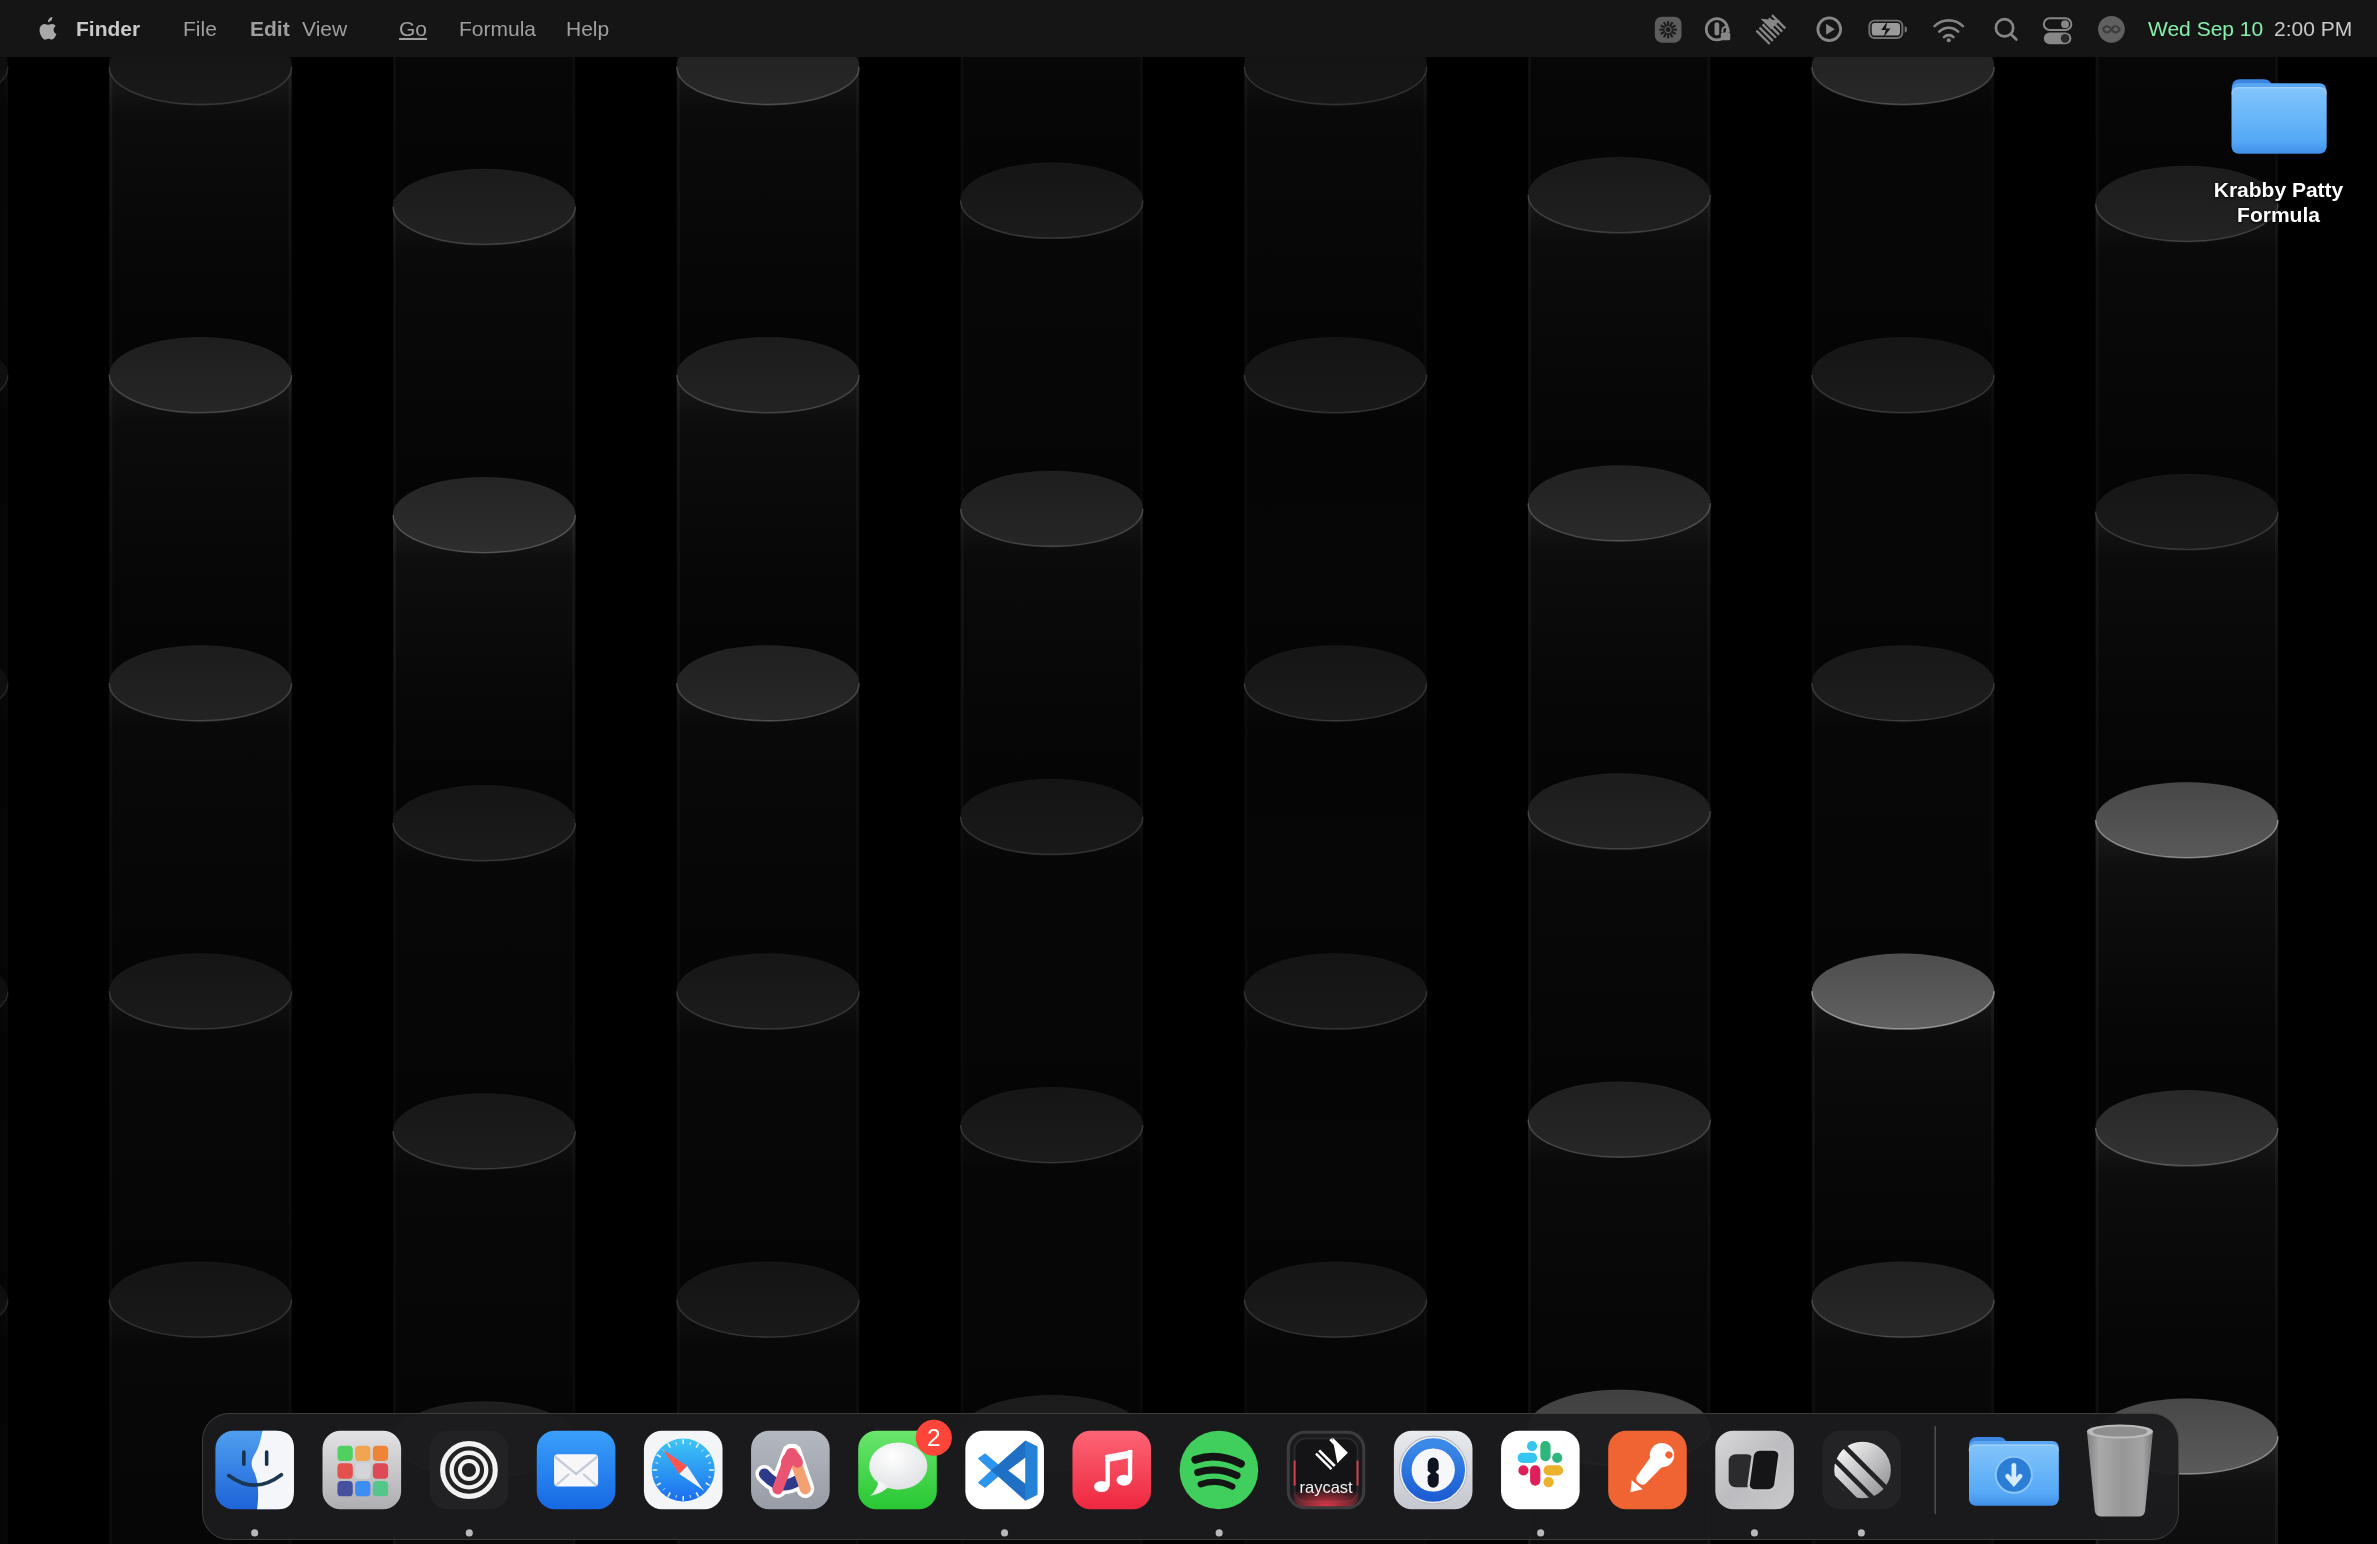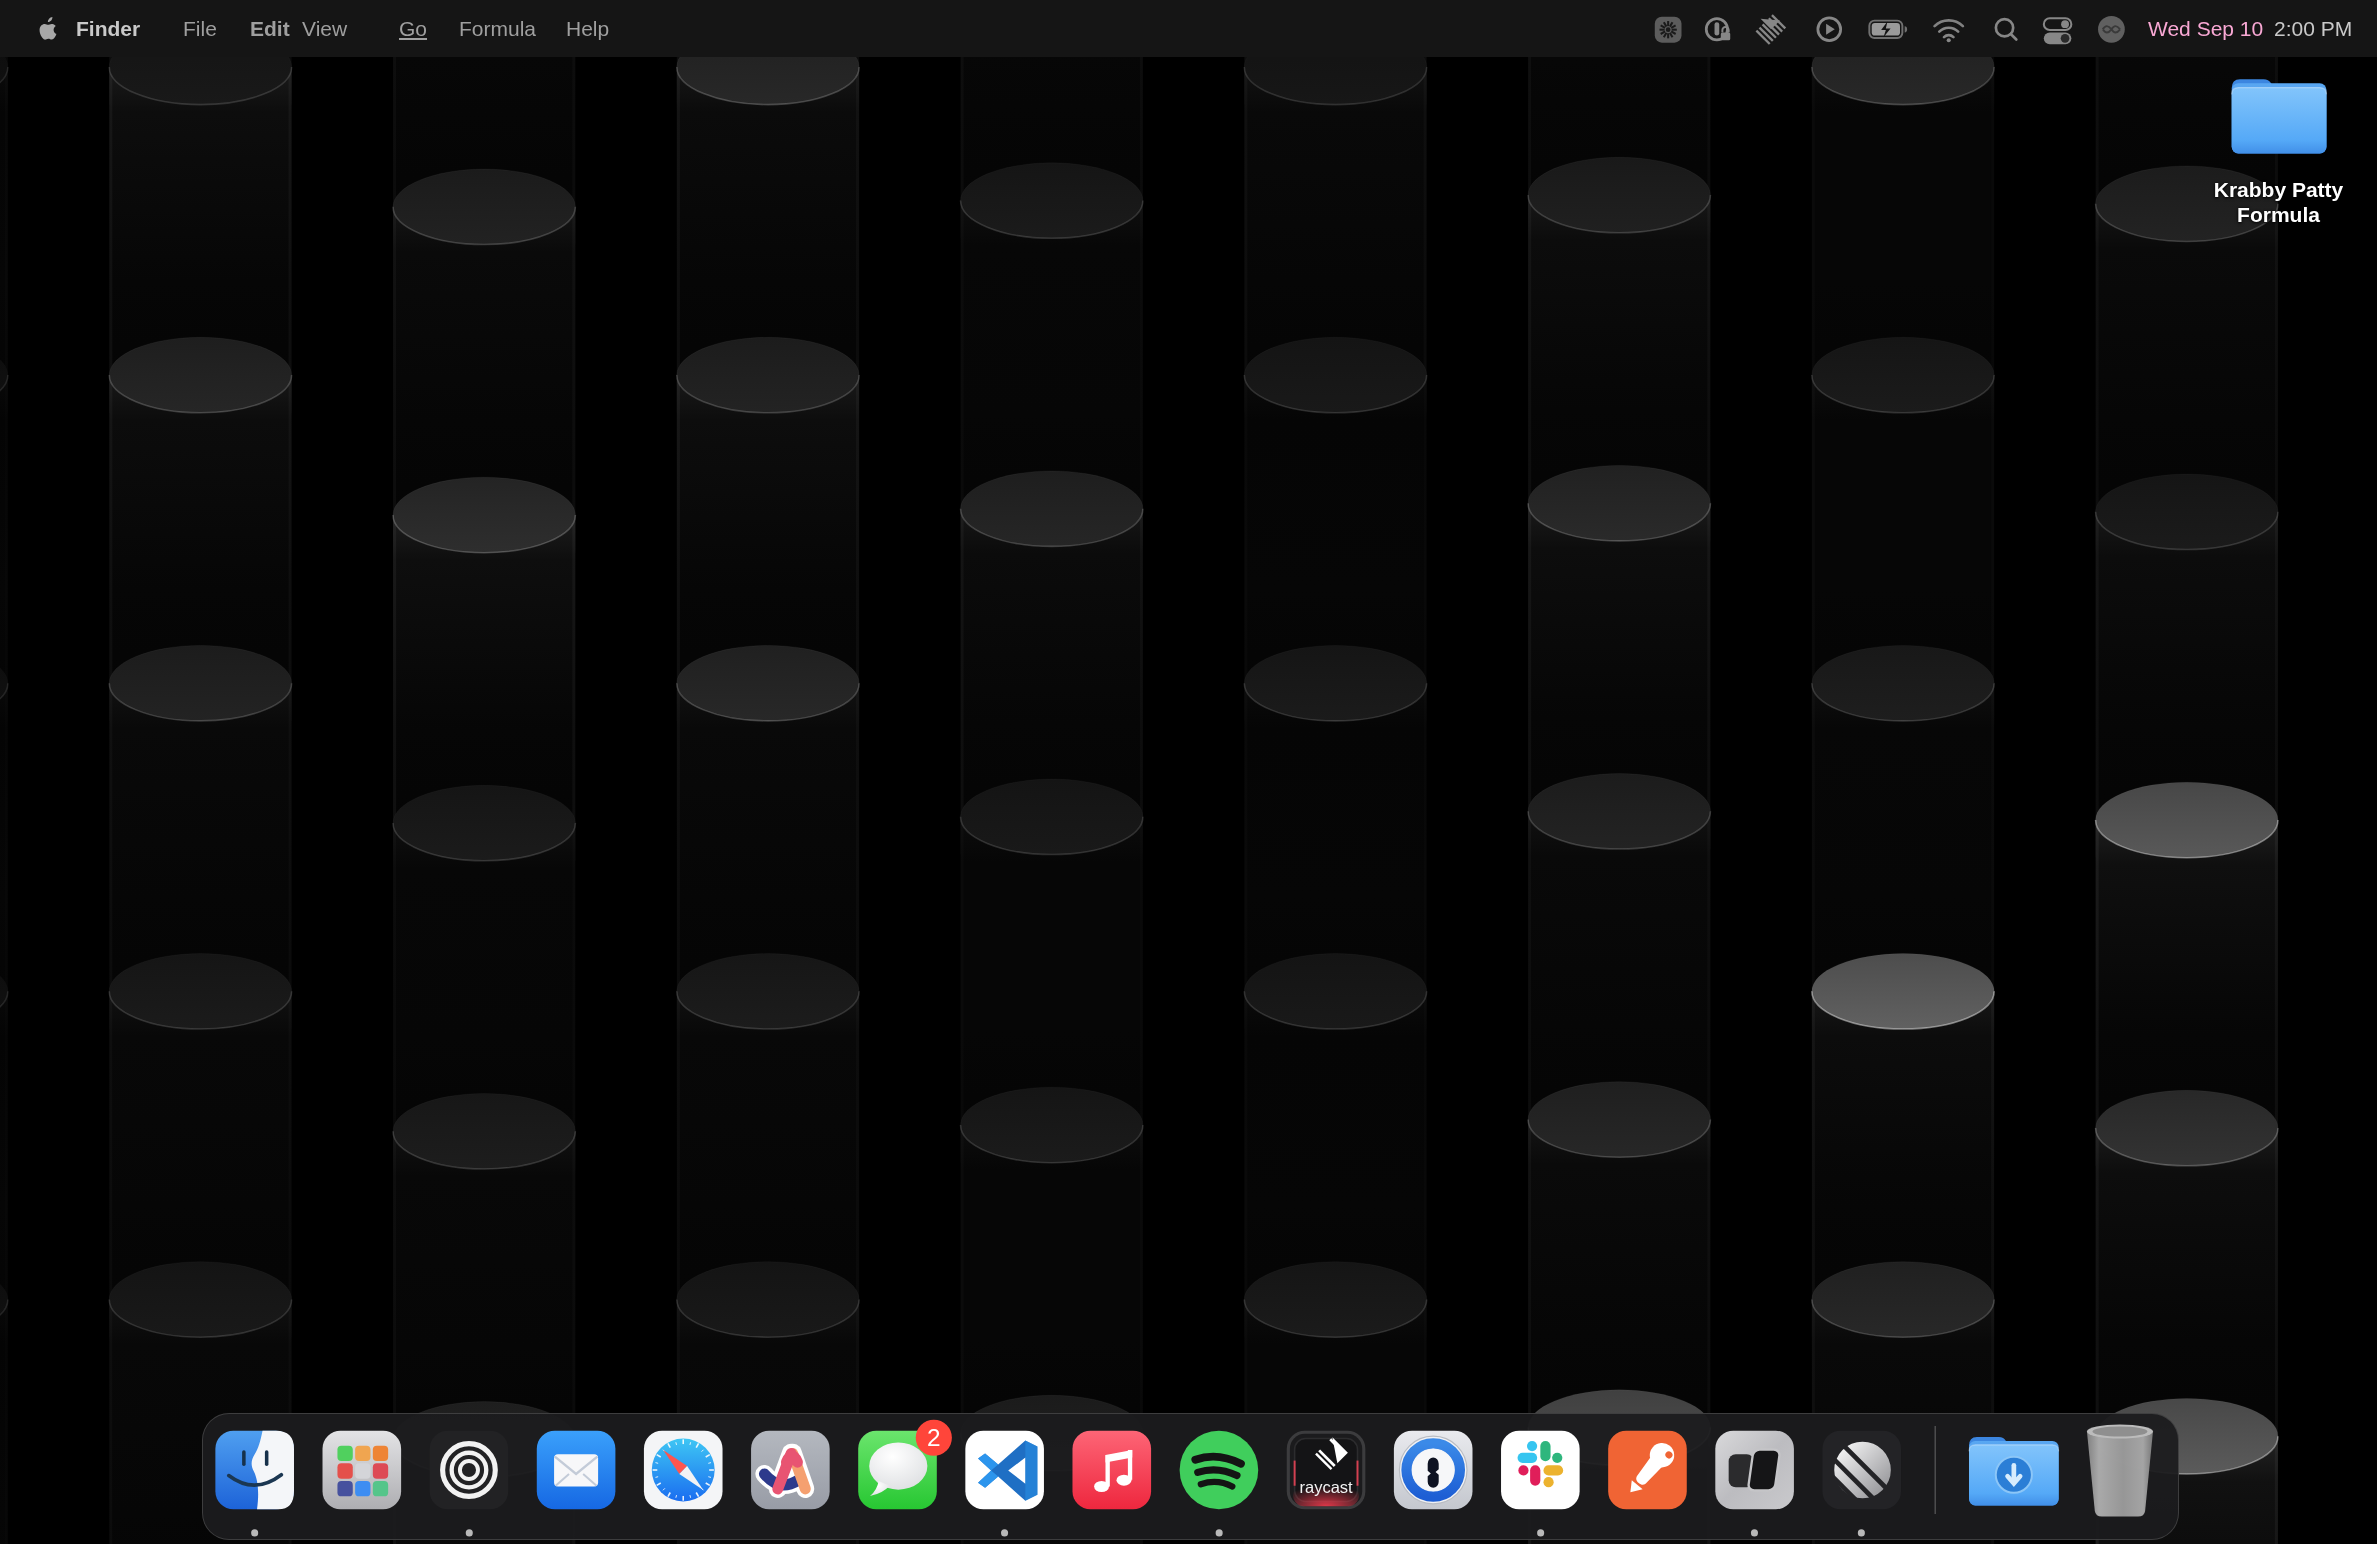--- a/index.html
+++ b/index.html
@@ -859,21 +859,21 @@
     <circle cx="389" cy="51" r="2.6" fill="#878787"></circle>
     <circle cx="460" cy="35" r="11" fill="none" stroke="#878787" stroke-width="3.4"></circle>
     <line x1="468" y1="43" x2="475" y2="50" stroke="#878787" stroke-width="3.4" stroke-linecap="round"></line>
     <rect x="510" y="23" width="35" height="15" rx="7.5" fill="none" stroke="#878787" stroke-width="2.6"></rect>
     <circle cx="537" cy="30.5" r="5" fill="#878787"></circle>
     <rect x="510" y="41" width="35" height="15" rx="7.5" fill="#878787"></rect>
     <circle cx="537" cy="48.5" r="5.5" fill="#2a2a2a"></circle>
     <circle cx="596" cy="37" r="17" fill="#606060"></circle>
     <path d="M585,37 q5,-8 11,0 q5,8 11,0 M585,37 q5,8 11,0 q5,-8 11,0" fill="none" stroke="#3a3a3a" stroke-width="2.5"></path>
   </svg>
-<div class="mi" style="left:2148px;color:#f9a8d4;">Wed Sep 10</div>
+<div class="mi" style="left:2148px;color:#86efac;">Wed Sep 10</div>
 <div class="mi" style="left:2274px;color:#c9c9c9;text-align:center;">2:00 PM</div>
 <svg width="99" height="81" viewBox="0 0 118 97" preserveAspectRatio="none" style="position:absolute;left:2230px;top:75px;z-index:2">
     <defs>
       <linearGradient id="fb117" x1="0" y1="0" x2="0" y2="1">
         <stop offset="0" stop-color="#82c4fb"></stop>
         <stop offset="0.8" stop-color="#55a9f7"></stop>
         <stop offset="1" stop-color="#418fe8"></stop>
       </linearGradient>
       <linearGradient id="ft117" x1="0" y1="0" x2="0" y2="1">
         <stop offset="0" stop-color="#59a7f2"></stop>

